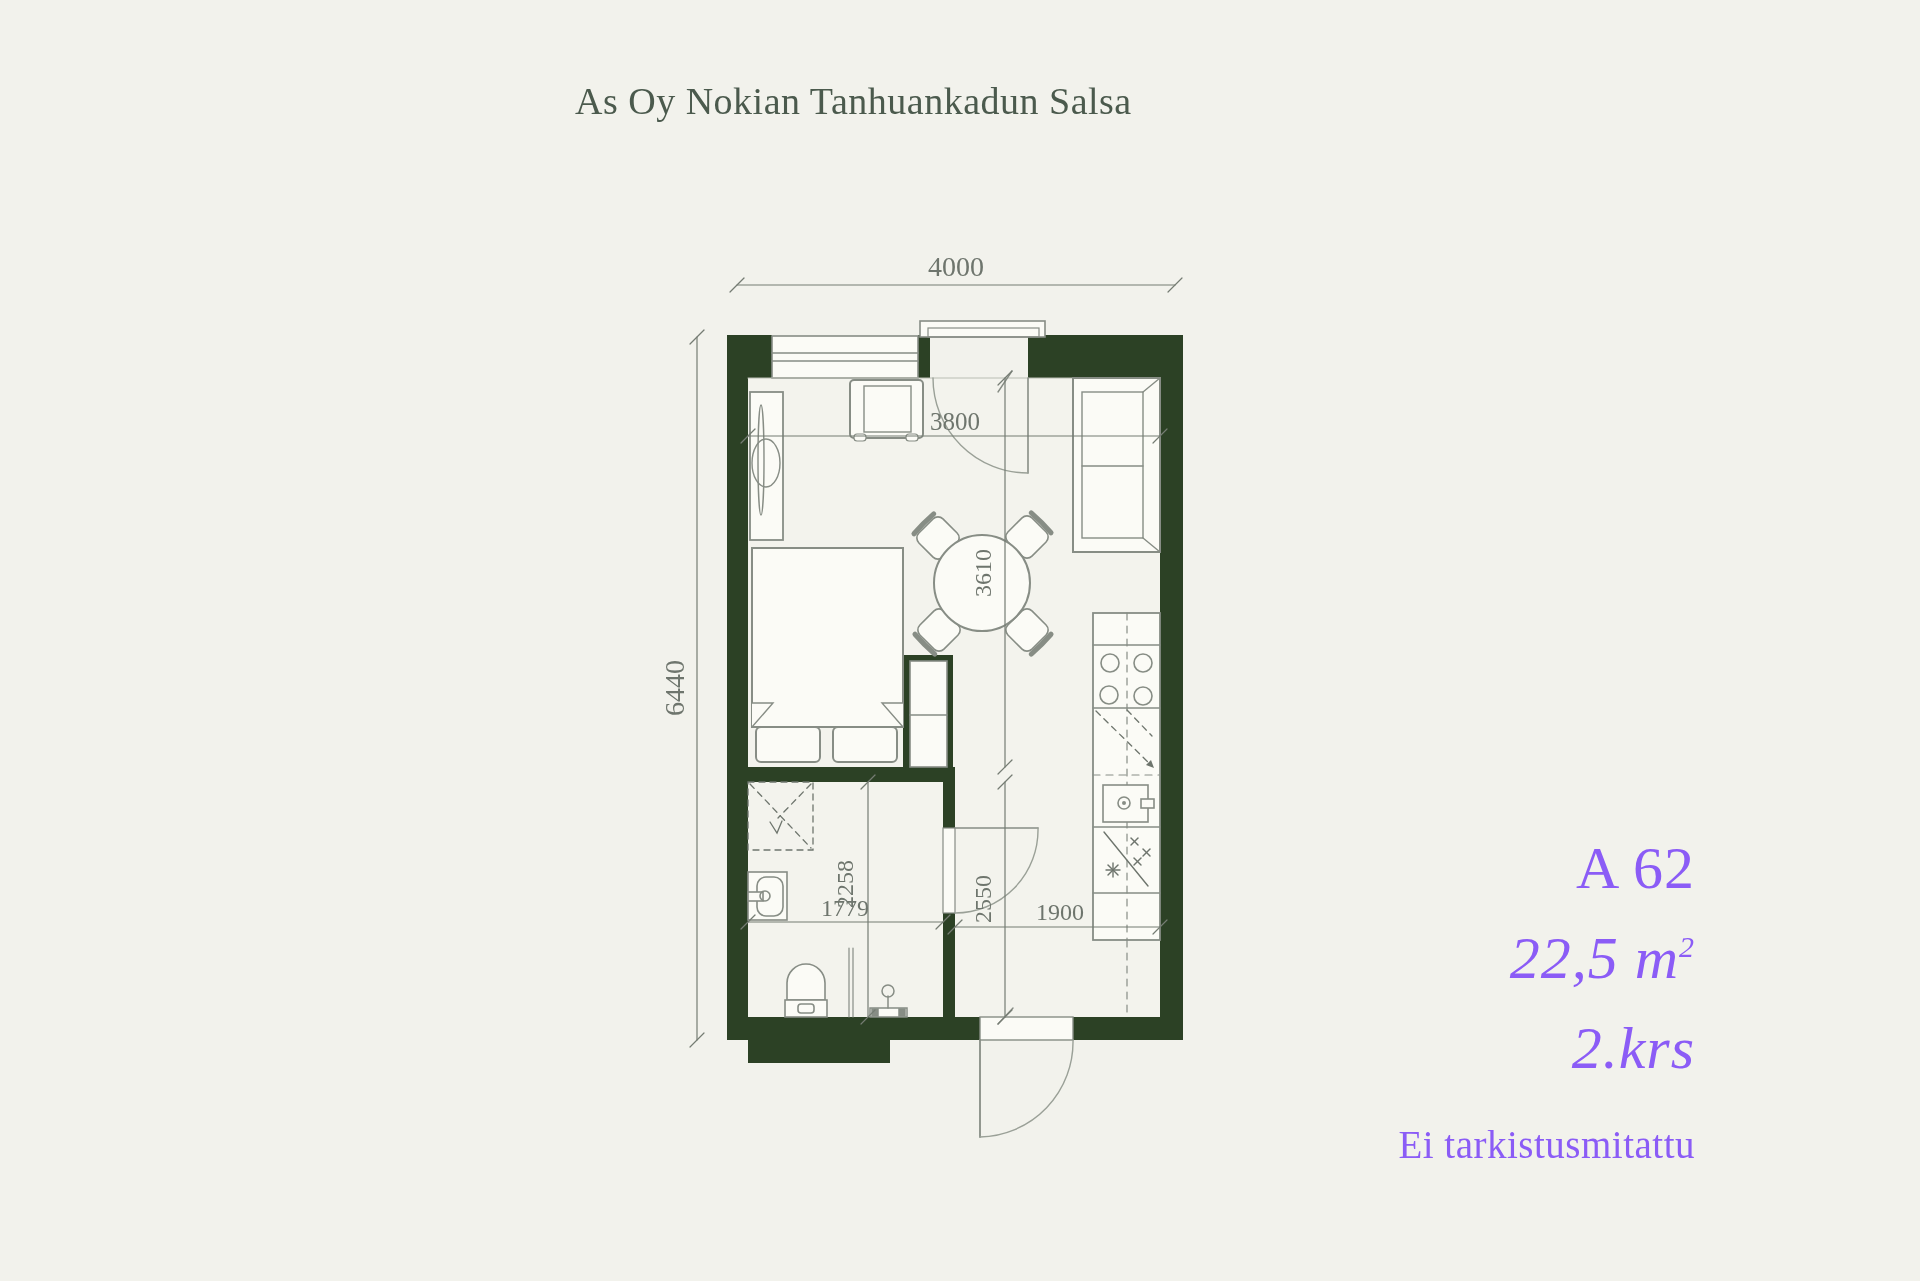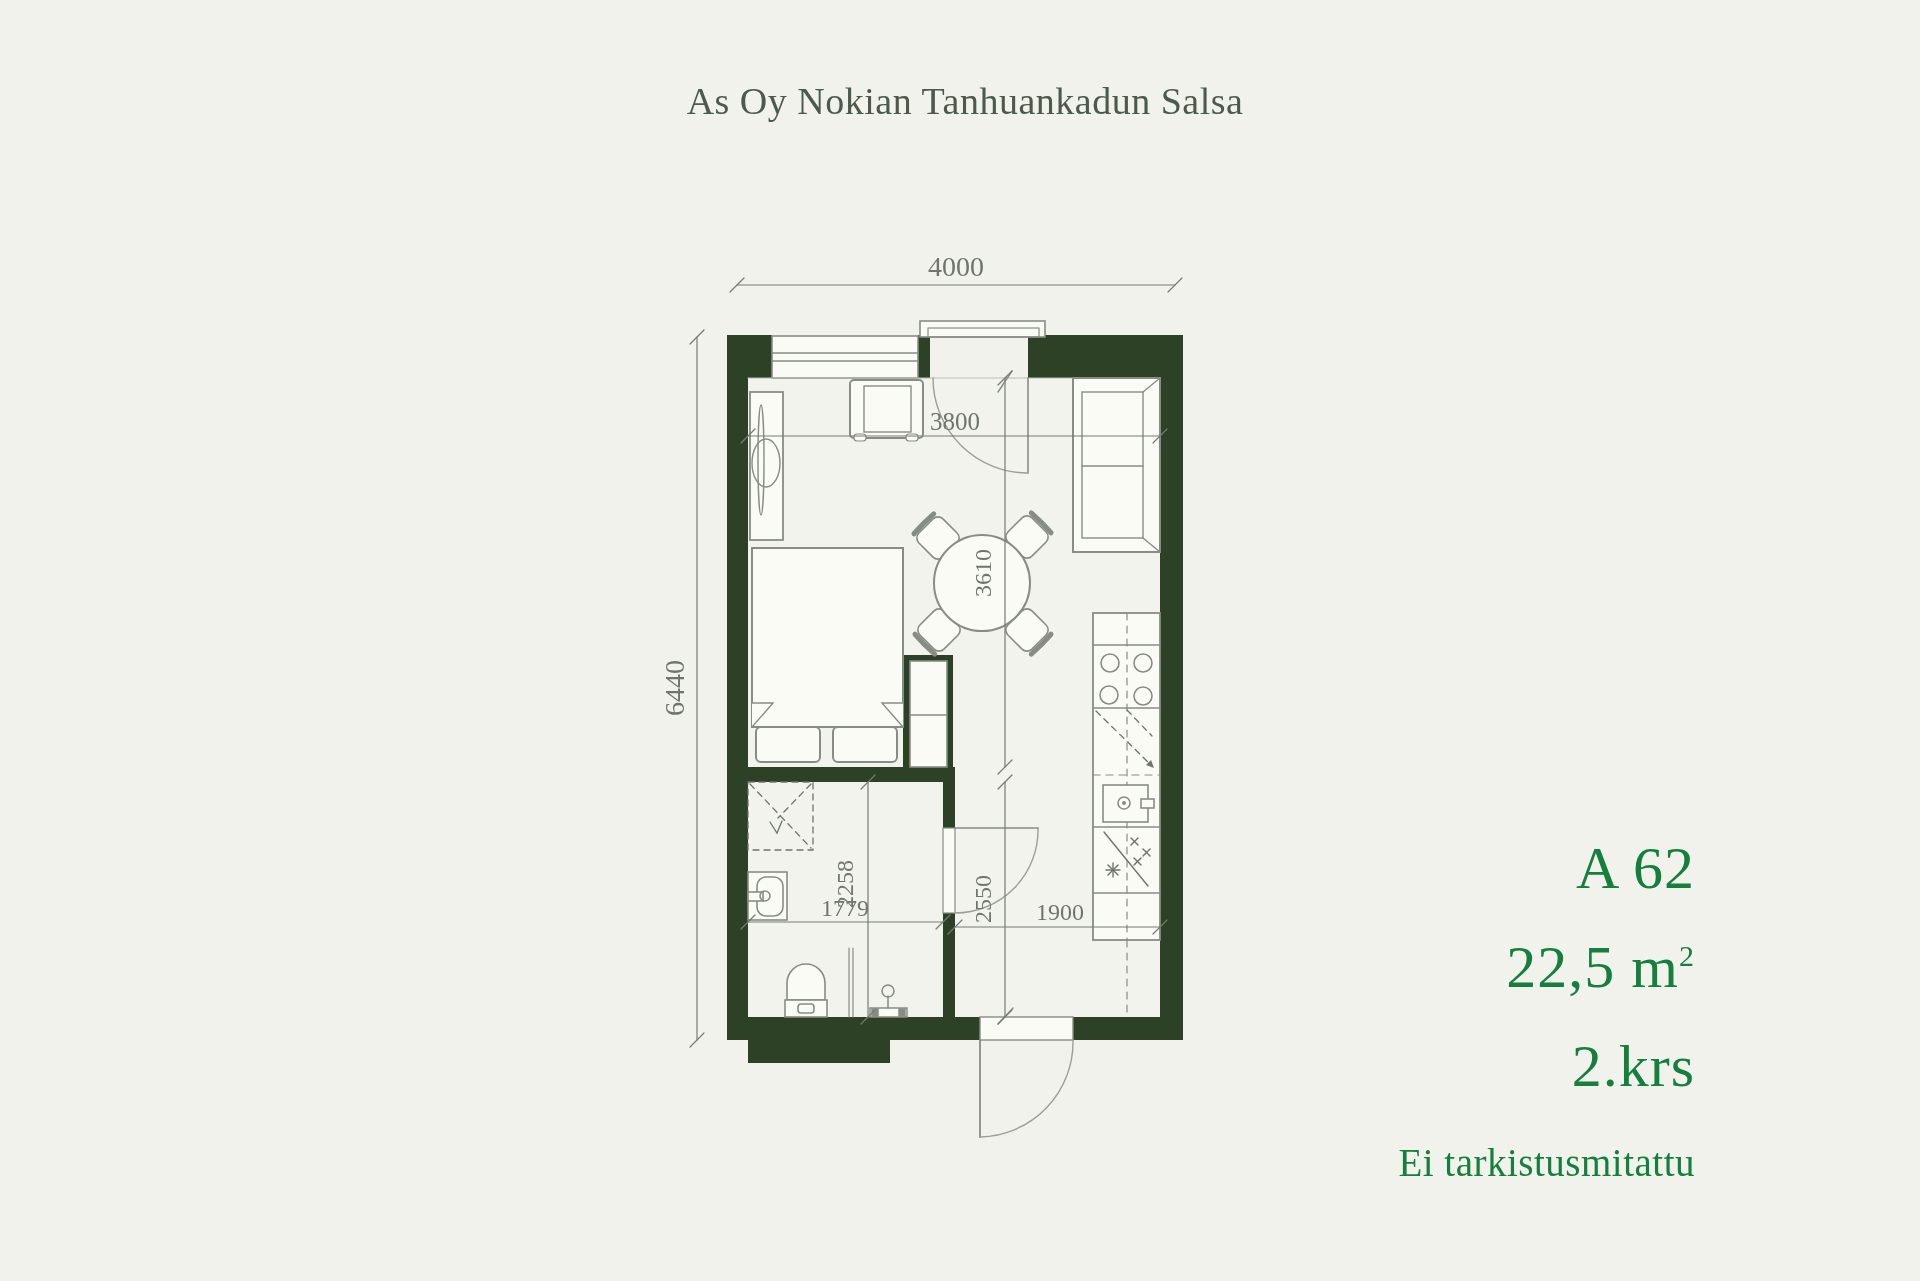--- a/index.html
+++ b/index.html
@@ -10,39 +10,39 @@
     height:1281px;
     background:#f2f2ec;
     overflow:hidden;
     font-family:"Liberation Serif", serif;
   }
   .title-block{
     position:absolute;
     left:575px;
     top:72px;
     width:780px;
-    text-align:center;
+    text-align:left;
     color:#4b5a4d;
     line-height:58px;
     font-size:38px;
     letter-spacing:0.5px;
   }
   .info-block{
     position:absolute;
     right:225px;
     top:838px;
     text-align:right;
-    color:#15803d;
+    color:#8b5cf6;
   }
   .info-line{
     font-size:60px;
     line-height:60px;
     letter-spacing:1px;
   }
-  .info-line + .info-line{ margin-top:39px; }
+  .info-line + .info-line{ margin-top:30px;font-style:italic; }
   .info-line sup{
     font-size:30px;
     vertical-align:super;
     line-height:0;
   }
   .info-note{
     margin-top:44px;
     font-size:39px;
     letter-spacing:0.5px;
   }

